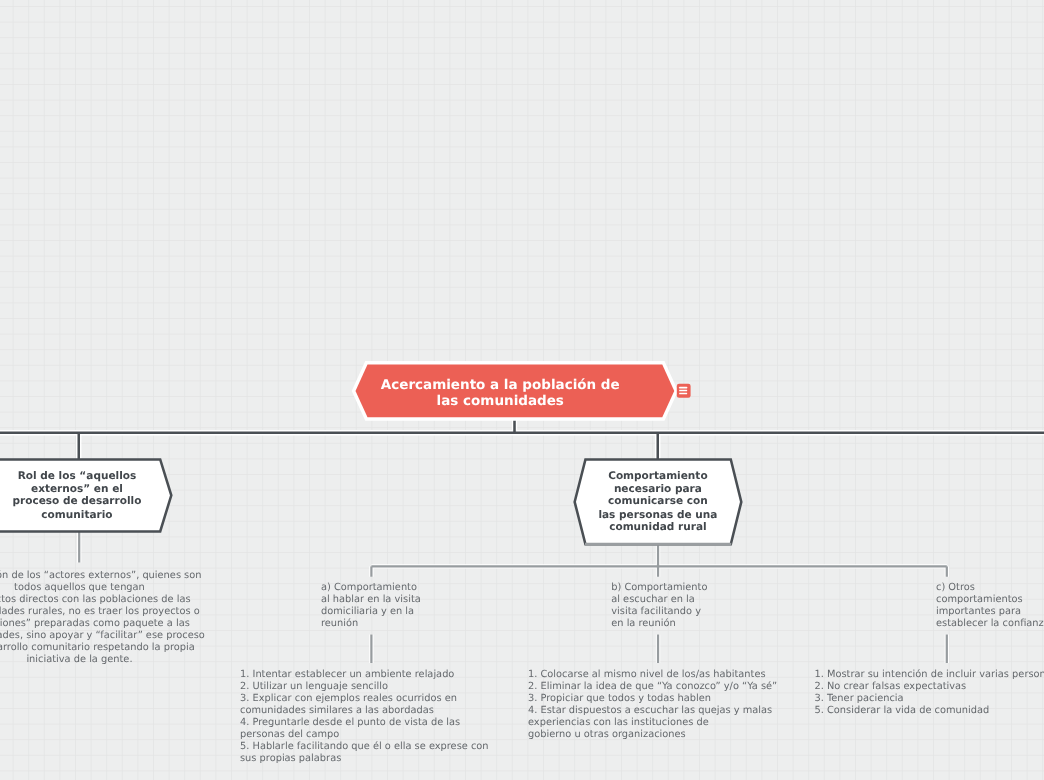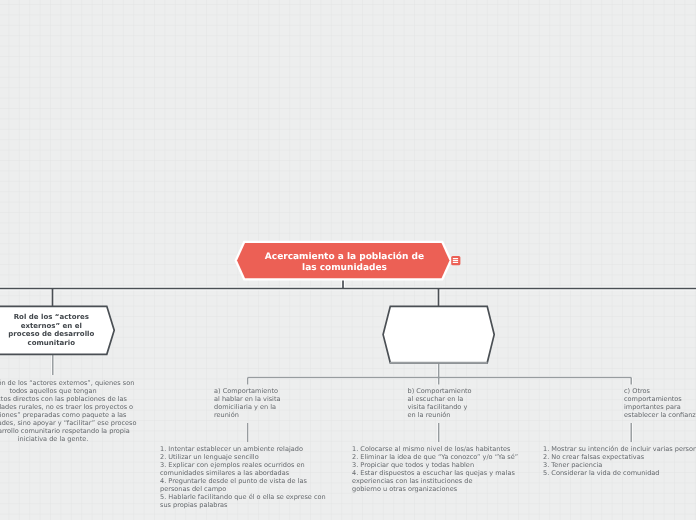--- a/index.html
+++ b/index.html
@@ -68,40 +68,41 @@
       <path d="M247.6 423 L247.6 442"></path>
       <path d="M438.7 423 L438.7 442"></path>
       <path d="M631.2 423 L631.2 442"></path>
     </g>
   </svg>
 
   <svg class="node" style="left:232px;top:236px;width:224px;height:52px" viewBox="0 0 224 52">
     <polygon points="13,7 209.5,7 217.5,24.6 209.5,42.2 13,42.2 5,24.6" fill="#ec6055" stroke="#ffffff" stroke-width="4.6" stroke-linejoin="miter"></polygon>
     <polygon points="13,7 209.5,7 217.5,24.6 209.5,42.2 13,42.2 5,24.6" fill="#ec6055"></polygon>
   </svg>
-  <div class="hexlabel root-label" style="left:240px;top:252.2px;width:209px;font-size:9px;line-height:11.2px;color:#fff;"><span>Acercamiento a la población de</span><br><span>las comunidades</span></div>
+  <div class="hexlabel root-label" style="left:229px;top:252.2px;width:209px;font-size:9px;line-height:11.2px;color:#fff;"><span>Acercamiento a la población de</span><br><span>las comunidades</span></div>
 
   <svg class="node" style="left:450px;top:255px;width:12px;height:12px" viewBox="0 0 12 12">
     <rect x="1.2" y="0.9" width="9.2" height="9.3" rx="1.5" fill="#ec6055"></rect>
     <rect x="2.8" y="2.9" width="5.3" height="1.1" rx="0.25" fill="#fff"></rect>
     <rect x="2.8" y="4.8" width="5.3" height="1.1" rx="0.25" fill="#fff"></rect>
     <rect x="2.8" y="6.8" width="5.3" height="1.1" rx="0.25" fill="#fff"></rect>
   </svg>
 
   <svg class="node" style="left:-62px;top:300px;width:180px;height:60px" viewBox="0 0 180 60">
     <polygon points="-10,6.3 168.8,6.3 176.2,30.2 168.8,54.3 -10,54.3" fill="#ffffff" stroke="#4a4f54" stroke-width="1.7" stroke-linejoin="miter"></polygon>
   </svg>
-  <div class="hexlabel" style="left:-29.2px;top:313px;width:161px;font-size:7.02px;line-height:8.7px;"><span>Rol de los “actores</span><br><span>externos” en el</span><br><span>proceso de desarrollo</span><br><span>comunitario</span></div>
+  <div class="hexlabel" style="left:-29.2px;top:313px;width:161px;font-size:7.02px;line-height:8.7px;"><span>Rol de los “aquellos</span><br><span>externos” en el</span><br><span>proceso de desarrollo</span><br><span>comunitario</span></div>
 
   <div class="txt" style="left:-30.6px;top:380px;text-align:center;"><span>La función de los “actores externos”, quienes son</span><br><span>todos aquellos que tengan</span><br><span>contactos directos con las poblaciones de las</span><br><span>comunidades rurales, no es traer los proyectos o</span><br><span>“soluciones” preparadas como paquete a las</span><br><span>comunidades, sino apoyar y “facilitar” ese proceso</span><br><span>de desarrollo comunitario respetando la propia</span><br><span>iniciativa de la gente.</span></div>
 
   <svg class="node" style="left:378px;top:300px;width:124px;height:70px" viewBox="0 0 124 70">
     <polygon points="12.3,6.3 109.2,6.3 116.2,34.6 109.2,62.8 12.3,62.8 5.1,34.6" fill="#ffffff" stroke="#4a4f54" stroke-width="1.7" stroke-linejoin="miter"></polygon>
     <path d="M12.0 62.8 L109.5 62.8" stroke="#9a9ea1" stroke-width="2.1" fill="none"></path>
   </svg>
+  <div class="hexlabel" style="left:383.1px;top:313.2px;width:111px;font-size:7.02px;line-height:8.55px;"><span>Comportamiento</span><br><span>necesario para</span><br><span>comunicarse con</span><br><span>las personas de una</span><br><span>comunidad rural</span></div>
 
   <div class="txt" style="left:214px;top:388.2px;"><span>a) Comportamiento</span><br><span>al hablar en la visita</span><br><span>domiciliaria y en la</span><br><span>reunión</span></div>
   <div class="txt" style="left:160px;top:446px;"><span>1. Intentar establecer un ambiente relajado</span><br><span>2. Utilizar un lenguaje sencillo</span><br><span>3. Explicar con ejemplos reales ocurridos en</span><br><span>comunidades similares a las abordadas</span><br><span>4. Preguntarle desde el punto de vista de las</span><br><span>personas del campo</span><br><span>5. Hablarle facilitando que él o ella se exprese con</span><br><span>sus propias palabras</span></div>
 
   <div class="txt" style="left:407.5px;top:388.2px;"><span>b) Comportamiento</span><br><span>al escuchar en la</span><br><span>visita facilitando y</span><br><span>en la reunión</span></div>
   <div class="txt" style="left:352px;top:446px;"><span>1. Colocarse al mismo nivel de los/as habitantes</span><br><span>2. Eliminar la idea de que “Ya conozco” y/o “Ya sé”</span><br><span>3. Propiciar que todos y todas hablen</span><br><span>4. Estar dispuestos a escuchar las quejas y malas</span><br><span>experiencias con las instituciones de</span><br><span>gobierno u otras organizaciones</span></div>
 
   <div class="txt" style="left:624px;top:388.2px;"><span>c) Otros</span><br><span>comportamientos</span><br><span>importantes para</span><br><span>establecer la confianza</span></div>
   <div class="txt" style="left:543px;top:446px;"><span>1. Mostrar su intención de incluir varias personas</span><br><span>2. No crear falsas expectativas</span><br><span>3. Tener paciencia</span><br><span>5. Considerar la vida de comunidad</span></div>
 

